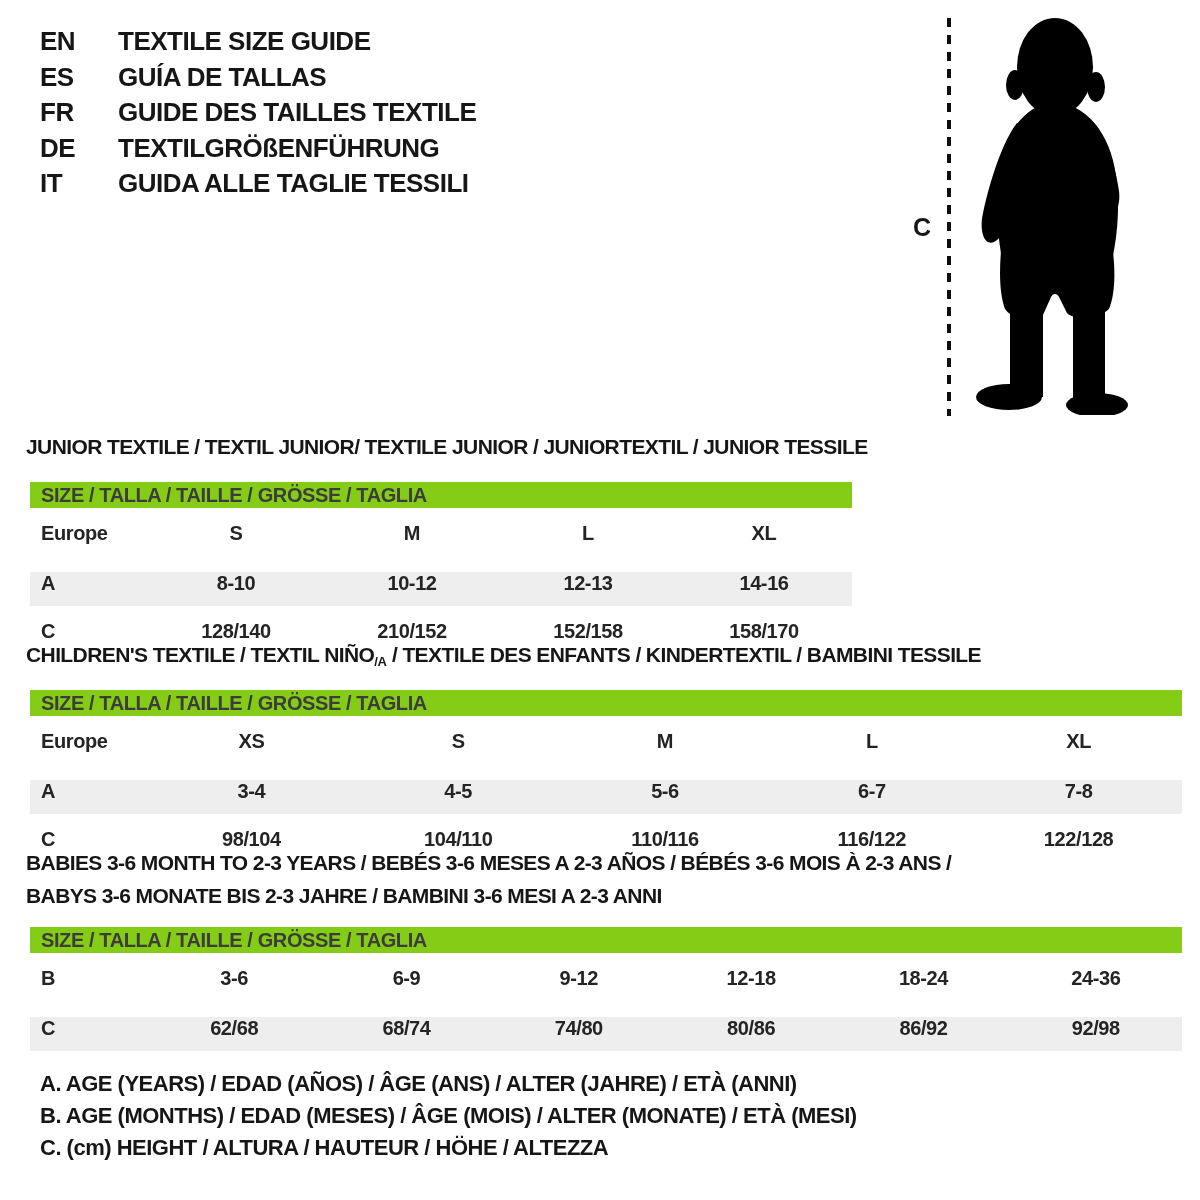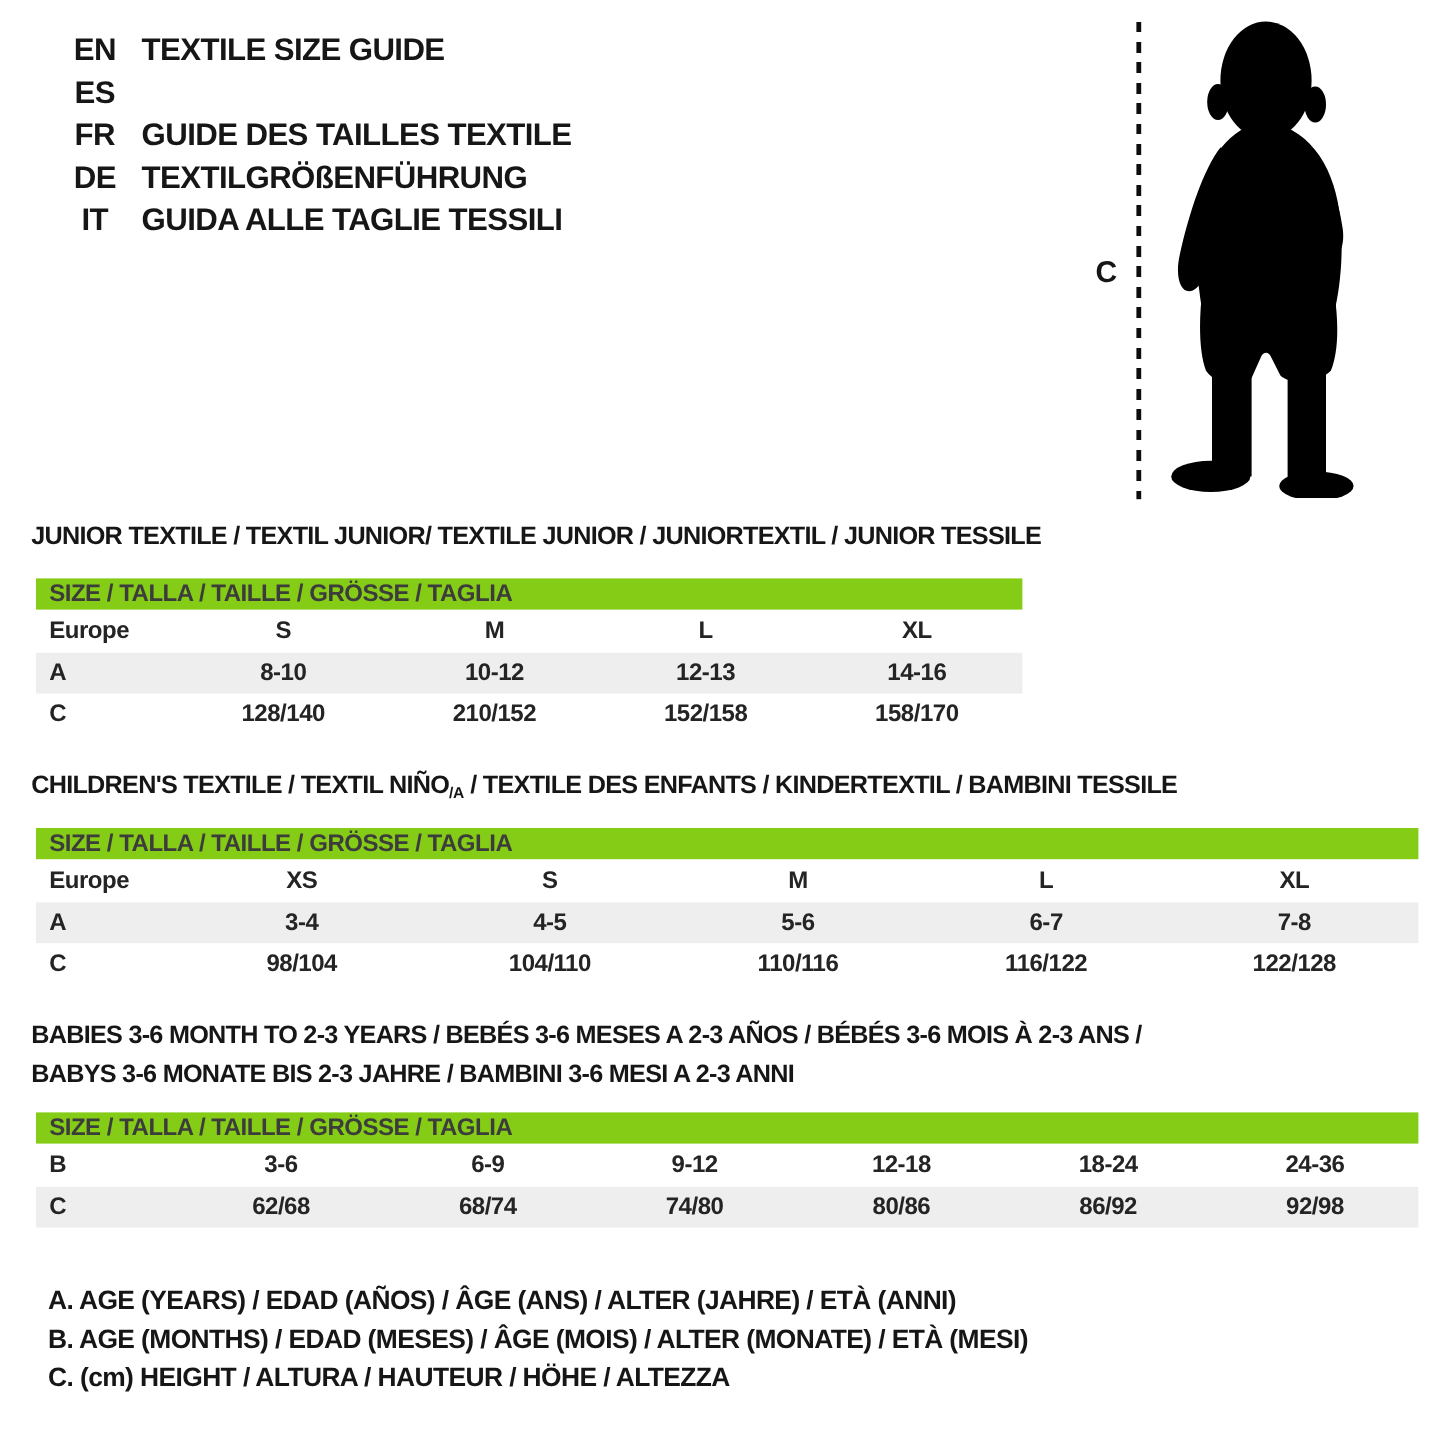--- a/index.html
+++ b/index.html
@@ -14,21 +14,21 @@
 
   
   .langs { position:absolute; left:40px; top:24px; }
   .lang-row {
     display:flex;
     font-size:26px; font-weight:bold;
     letter-spacing:-0.5px;
     line-height:35.5px;
     white-space:nowrap;
   }
-  .lang-code { width:78px;text-align:center; }
+  .lang-code { width:78px; }
 
   
   .measure-line {
     position:absolute; left:947px; top:18px;
     width:4px; height:398px;
     background:repeating-linear-gradient(to bottom,#0d0d0d 0 9px,transparent 9px 17px);
   }
   .measure-label {
     position:absolute; left:913px; top:213px;
     font-size:25px; font-weight:bold;
@@ -49,21 +49,21 @@
   .size-table {
     position:absolute; left:30px;
     font-size:20px; font-weight:bold;
     letter-spacing:-0.4px; color:#242424;
   }
   .thead {
     height:26px; background:#84cc16;
     display:flex; align-items:center;
     padding-left:11px; color:#3c3c3c;
   }
-  .trow { display:flex; align-items:center; height:34px; }
+  .trow { display:flex; height:34px;margin-top:14px; }
   .trow.first { height:36px; }
   .trow.shaded { background:#eeeeee; }
   .tlbl { width:118px; padding-left:11px; }
   .tcell { flex:1; text-align:center; }
 
   
   .legend {
     position:absolute; left:40px; top:1068px;
     font-size:22px; font-weight:bold;
     letter-spacing:-0.5px; line-height:32px;
@@ -73,20 +73,21 @@
 </head>
 <body>
 
 <div class="langs">
   <div class="lang-row">
     <span class="lang-code">EN</span>
     <span class="lang-label">TEXTILE SIZE GUIDE</span>
   </div>
   <div class="lang-row">
     <span class="lang-code">ES</span>
+    <span class="lang-label">GUÍA DE TALLAS</span>
   </div>
   <div class="lang-row">
     <span class="lang-code">FR</span>
     <span class="lang-label">GUIDE DES TAILLES TEXTILE</span>
   </div>
   <div class="lang-row">
     <span class="lang-code">DE</span>
     <span class="lang-label">TEXTILGRÖßENFÜHRUNG</span>
   </div>
   <div class="lang-row">

